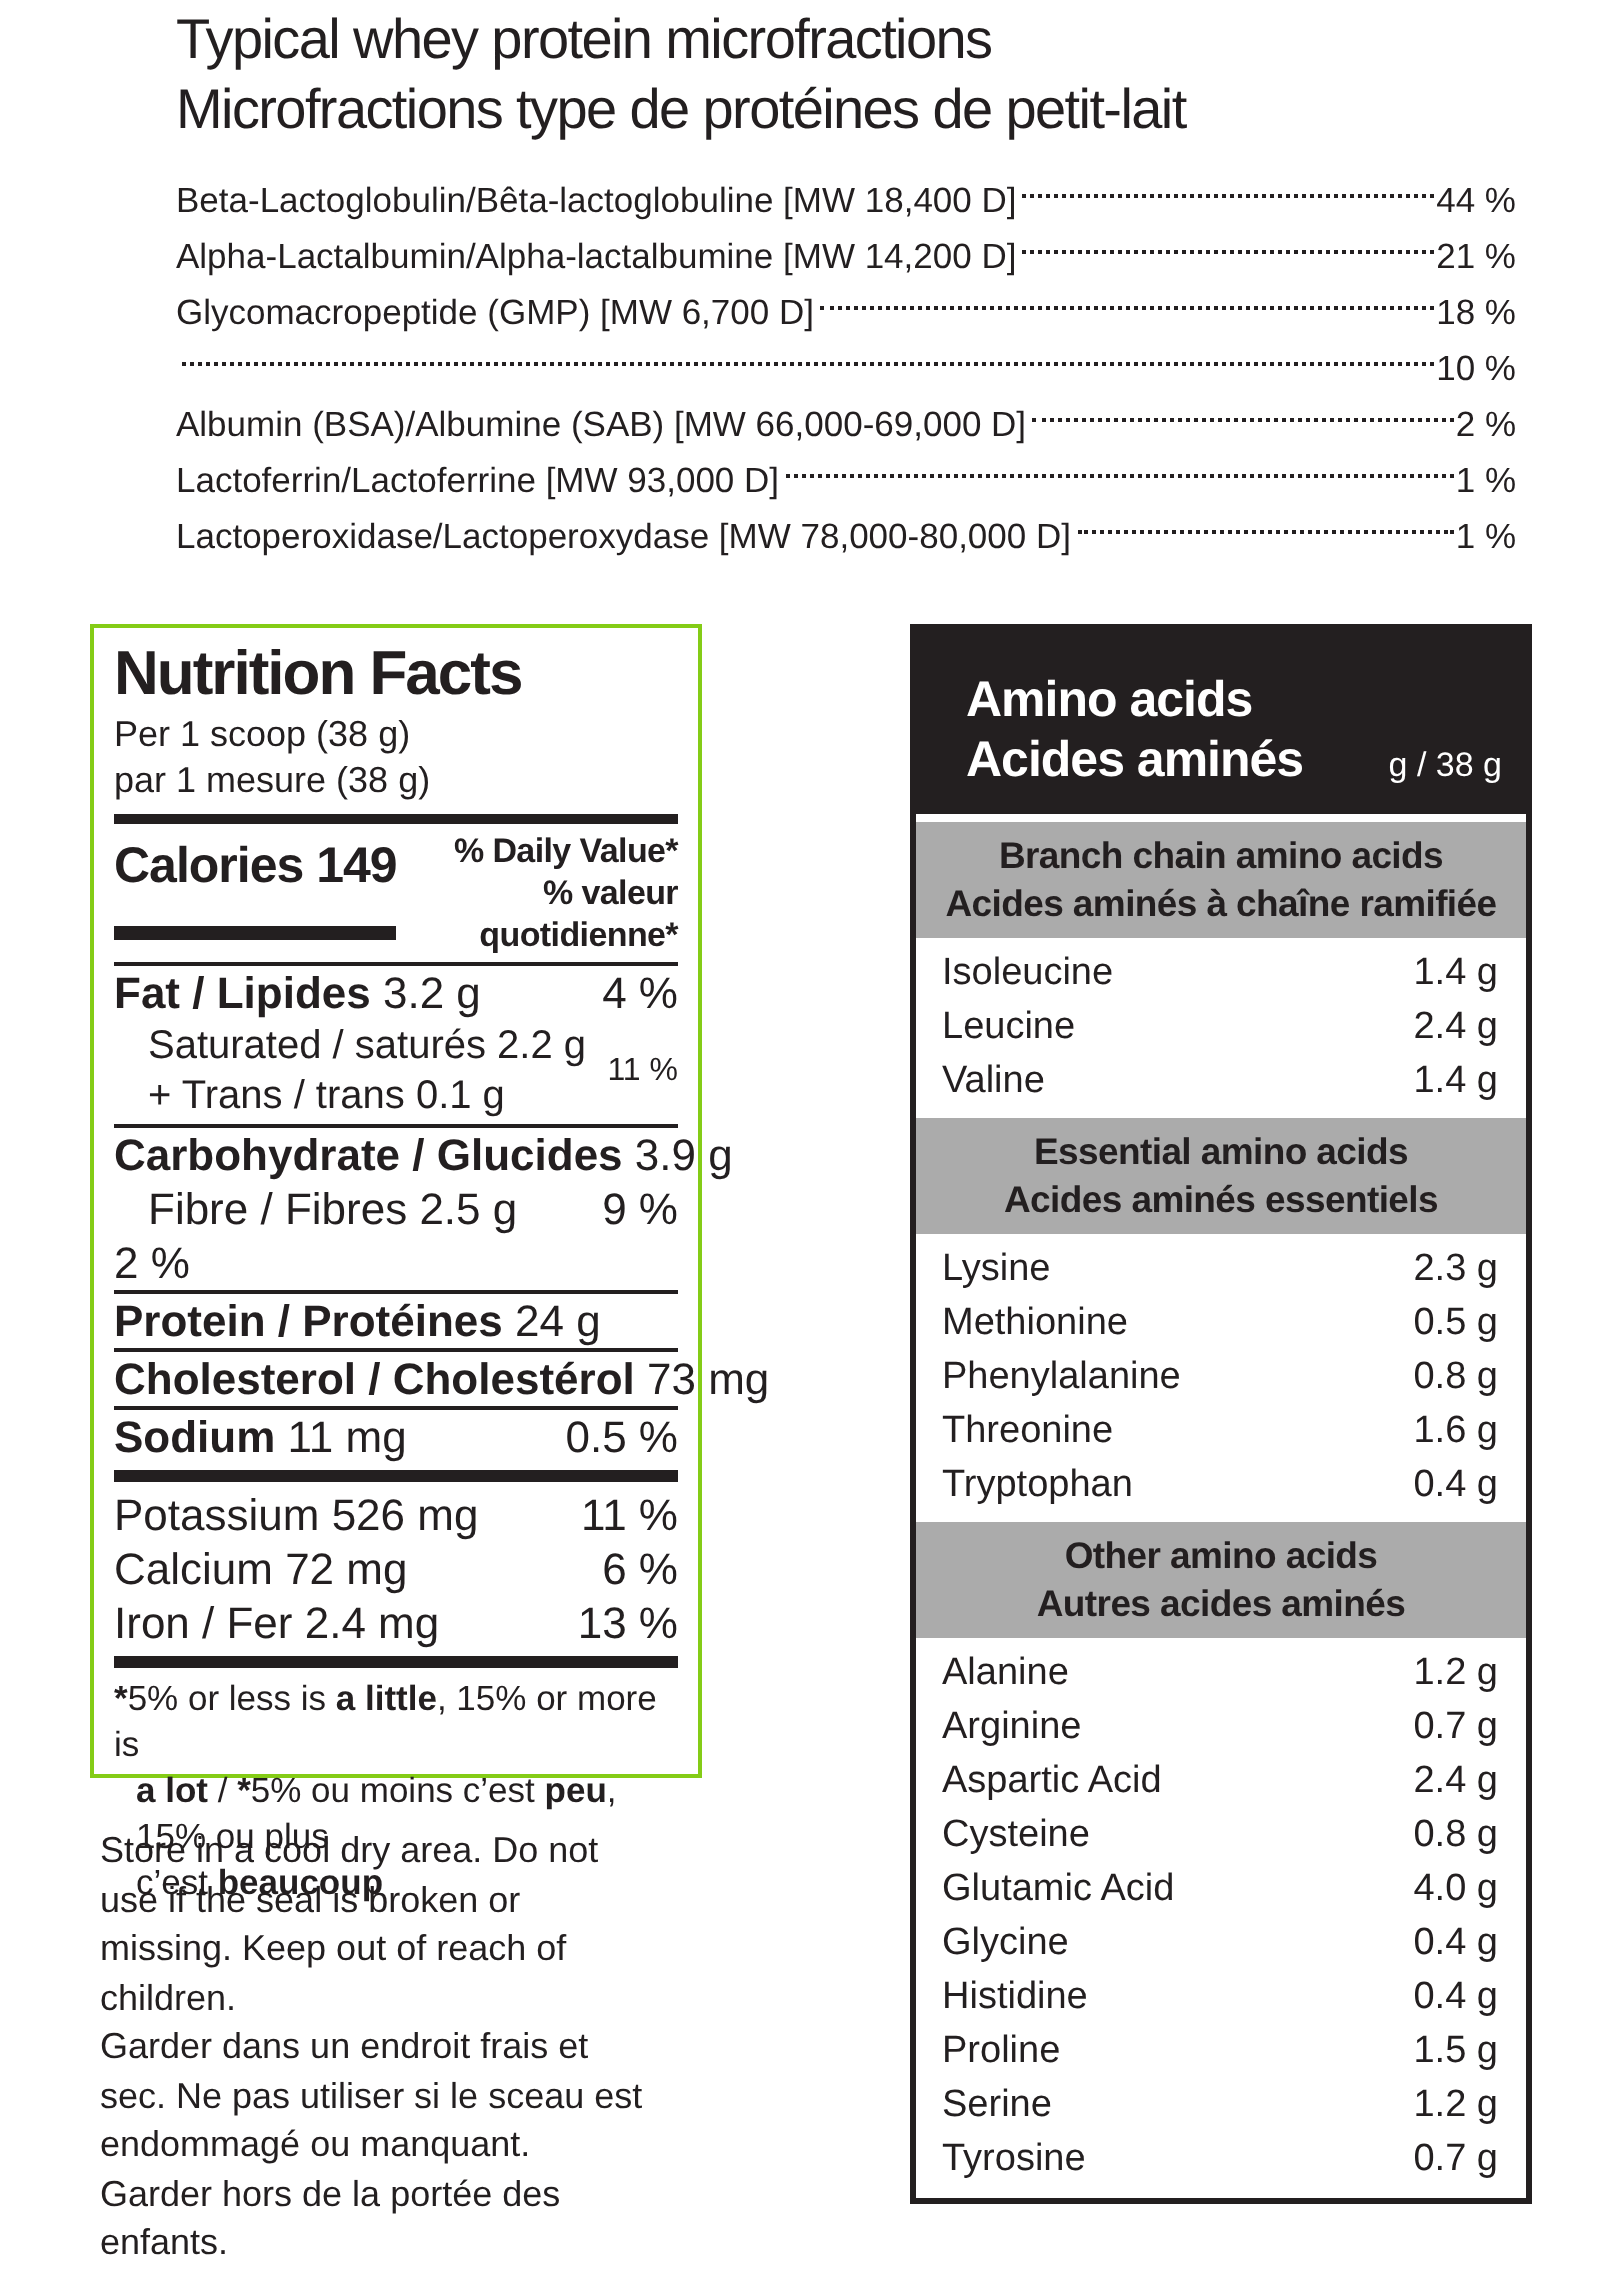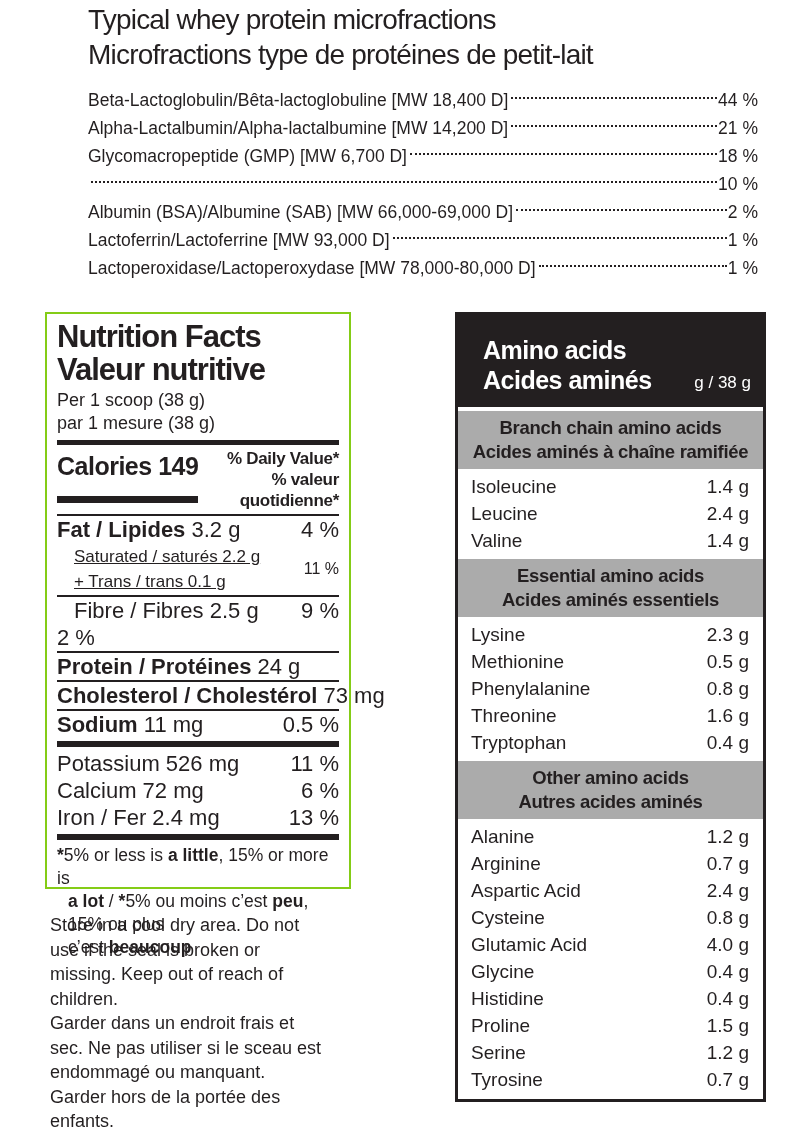--- a/index.html
+++ b/index.html
@@ -33,21 +33,21 @@
     border-bottom:7px solid #231f20; padding-bottom:15px; align-self:flex-start; margin-top:4px;
   }
   .nf-dv { text-align:right; font-weight:bold; font-size:17px; line-height:21px; letter-spacing:-0.3px; }
   .rule { border-top:2px solid #231f20; }
   .nf-row { display:flex; justify-content:space-between; font-size:22px; line-height:25px; padding:1px 0; }
   .nf-left { white-space:nowrap; }
   .nf-pct { white-space:nowrap; }
   .ind { padding-left:17px; }
   .b { font-weight:bold; }
   .nf-group { display:flex; justify-content:space-between; align-items:center; padding:1px 0; }
-  .nf-group .lines { font-size:17px; line-height:25px;text-decoration:underline; }
+  .nf-group .lines { font-size:20px; line-height:25px; }
   .thick6 { height:6px; background:#231f20; margin:3px 0; }
   .fn { font-size:17.5px; line-height:23px; margin-top:4px; }
   .fn-line.indent { padding-left:11px; }
 
   
   .aa {
     position:absolute; left:455px; top:312px; width:311px; height:790px;
     border:3px solid #231f20; box-sizing:border-box; background:#fff;
   }
   .aa-header {
@@ -119,21 +119,20 @@
     <span class="m-name">Lactoperoxidase/Lactoperoxydase [MW 78,000-80,000 D]</span>
     <span class="m-dots"></span>
     <span class="m-val">1 %</span>
   </div>
 </div>
 </div>
 
 <div class="nf">
   <div class="nf-title">
     <div>Nutrition Facts</div>
-    <div>Valeur nutritive</div>
   </div>
   <div class="nf-serving-wrap">
     <div class="nf-serving">Per 1 scoop (38 g)</div>
     <div class="nf-serving">par 1 mesure (38 g)</div>
   </div>
   <div class="bar5"></div>
 
   <div class="nf-calrow">
     <div class="nf-cal">
       <span>Calories</span>&nbsp;<span>149</span>
@@ -152,20 +151,23 @@
 
   <div class="nf-group">
     <div class="lines ind">
       <div>Saturated / saturés 2.2 g</div>
       <div>+ Trans / trans 0.1 g</div>
     </div>
     <span class="nf-pct">11 %</span>
   </div>
   <div class="rule"></div>
 
+  <div class="nf-row">
+    <span class="nf-left"><span class="b">Carbohydrate / Glucides</span> <span>3.9 g</span></span>
+  </div>
   <div class="nf-row">
     <span class="nf-left ind">Fibre / Fibres 2.5 g</span>
     <span class="nf-pct">9 %</span>
   </div>
   <div class="nf-row">
     <span class="nf-pct">2 %</span>
   </div>
   <div class="rule"></div>
 
   <div class="nf-row">

